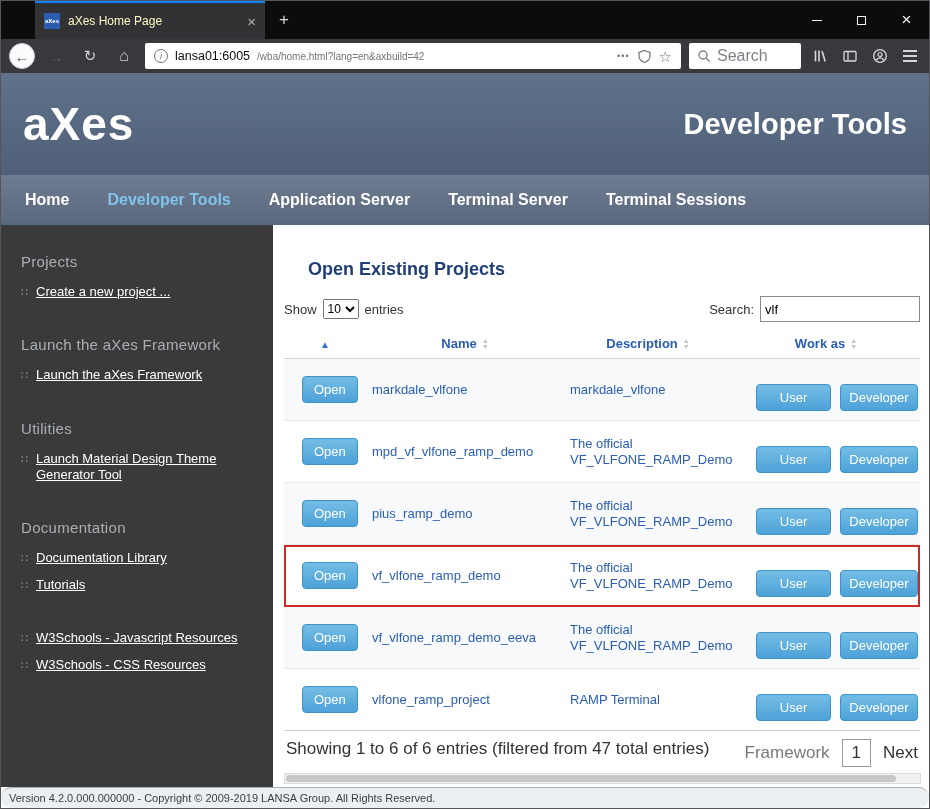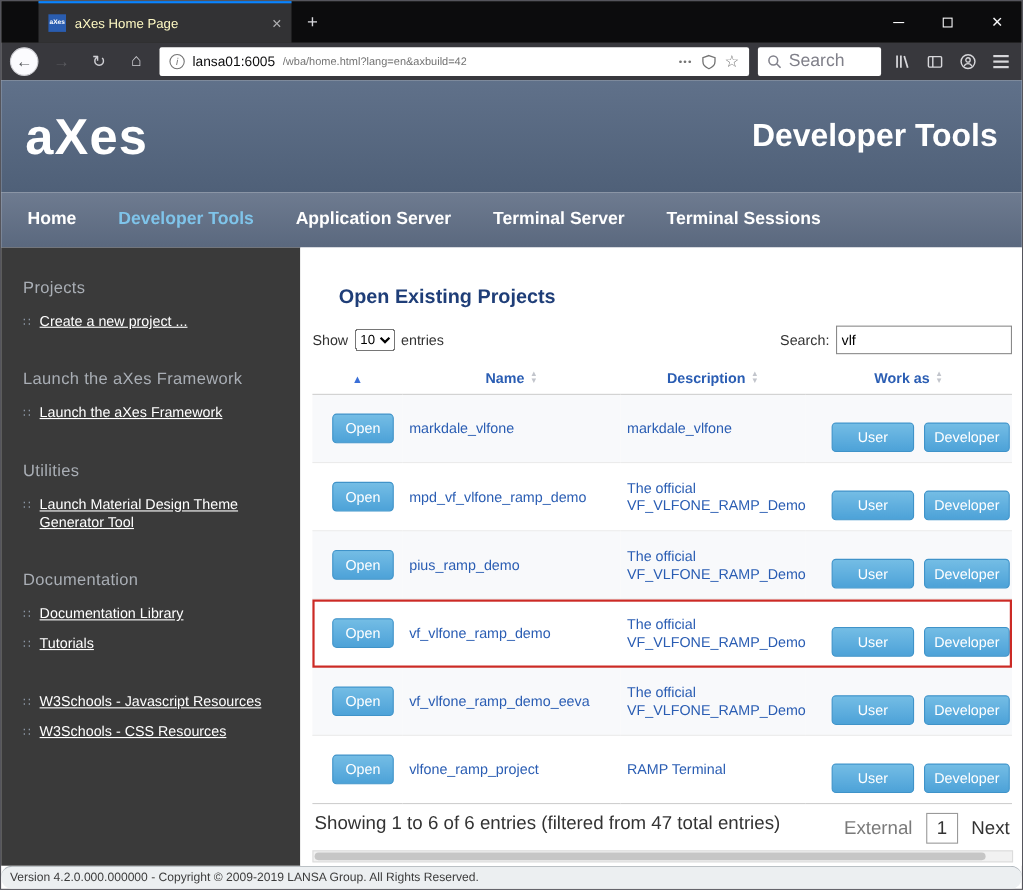--- a/index.html
+++ b/index.html
@@ -321,21 +321,21 @@
             <td class="c-name">vlfone_ramp_project</td>
             <td class="c-desc">RAMP Terminal</td>
             <td class="c-work"><button class="btn btn-user">User</button><button class="btn btn-dev">Developer</button></td>
           </tr>
         </tbody>
       </table>
 
       <div class="table-footer">
         <span>Showing 1 to 6 of 6 entries (filtered from 47 total entries)</span>
         <div class="pager">
-          <span class="pg-prev">External</span>
+          <span class="pg-prev">Framework</span>
           <span class="pg-num">1</span>
           <span class="pg-next">Next</span>
         </div>
       </div>
 
       <div class="hscroll">
         <div class="hthumb"></div>
       </div>
     </section>
   </div>

